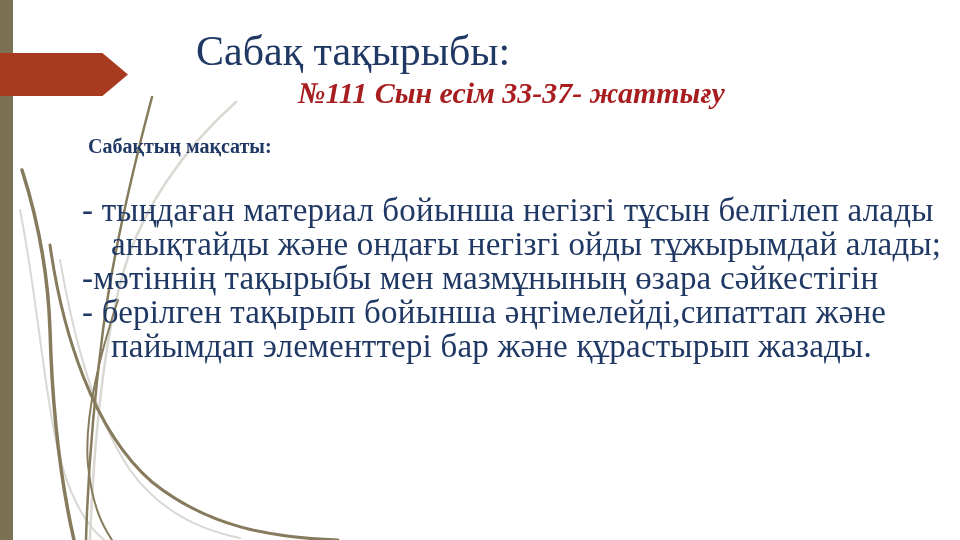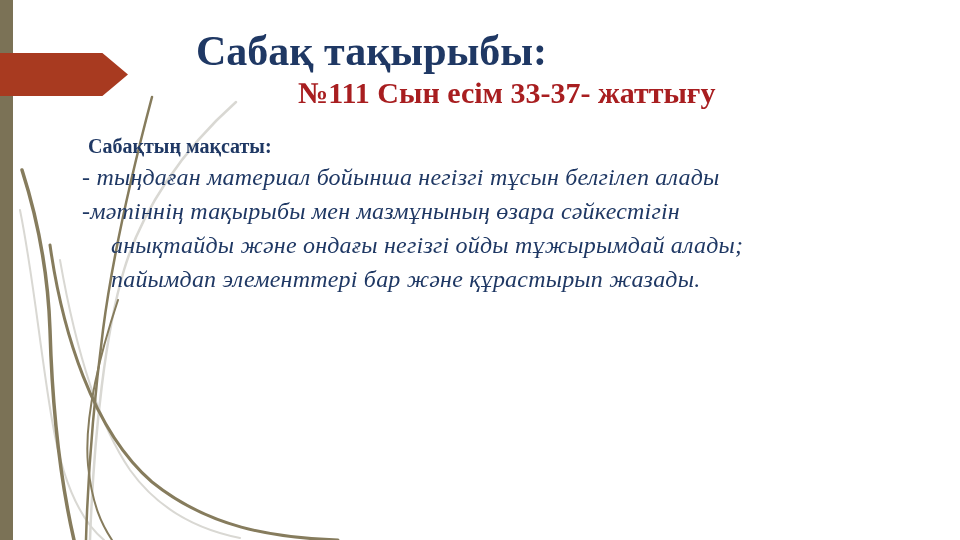--- a/index.html
+++ b/index.html
@@ -40,55 +40,55 @@
     width: 128px; height: 43px;
     background: var(--c-arrow, #a83a20);
     clip-path: polygon(0 0, 80% 0, 100% 50%, 80% 100%, 0 100%);
     z-index: 3;
   }
   .title {
     position: absolute;
     left: 196px; top: 30px;
     margin: 0;
     font-size: 42px;
-    font-weight: bold;
+    font-weight: normal;
     line-height: 1;
     white-space: nowrap;
     color: var(--c-title, #1f3864);
     z-index: 4;
   }
   .subtitle {
     position: absolute;
     left: 298px; top: 78px;
     margin: 0;
     font-size: 30px;
     font-weight: bold;
     line-height: 1;
     white-space: nowrap;
     color: var(--c-subtitle, #a81e20);
     z-index: 4;
+    font-style: italic;
   }
   .objective-heading {
     position: absolute;
     left: 88px; top: 136px;
     margin: 0;
     font-size: 20px;
     font-weight: bold;
     line-height: 1;
     white-space: nowrap;
     color: var(--c-body, #1f3864);
     z-index: 4;
   }
   .body-text {
     position: absolute;
-    left: 82px; top: 160px;
-    font-size: 24px;
+    left: 82px; top: 193px;
+    font-size: 33px;
     color: var(--c-body, #1f3864);
     z-index: 4;
-    font-style: italic;
   }
   .body-text .line {
     line-height: 34px;
     height: 34px;
     white-space: nowrap;
     letter-spacing: 0.2px;
   }
   .body-text .line.indent { padding-left: 29px; }
 </style>
 </head>
@@ -111,18 +111,19 @@
   <div class="arrow"></div>
 
   <h1 class="title">Сабақ тақырыбы:</h1>
 
   <h2 class="subtitle">№111 Сын есім 33-37- жаттығу</h2>
 
   <h3 class="objective-heading">Сабақтың мақсаты:</h3>
 
   <div class="body-text">
     <div class="line">- тыңдаған материал бойынша негізгі тұсын белгілеп алады</div>
+    <div class="line indent">анықтайды және ондағы негізгі ойды тұжырымдай алады;</div>
     <div class="line">-мәтіннің тақырыбы мен мазмұнының өзара сәйкестігін</div>
-    <div class="line indent">анықтайды және ондағы негізгі ойды тұжырымдай алады;</div>
+    <div class="line">- берілген тақырып бойынша әңгімелейді,сипаттап және</div>
     <div class="line indent">пайымдап элементтері бар және құрастырып жазады.</div>
   </div>
 
 </div>
 
 </body></html>

